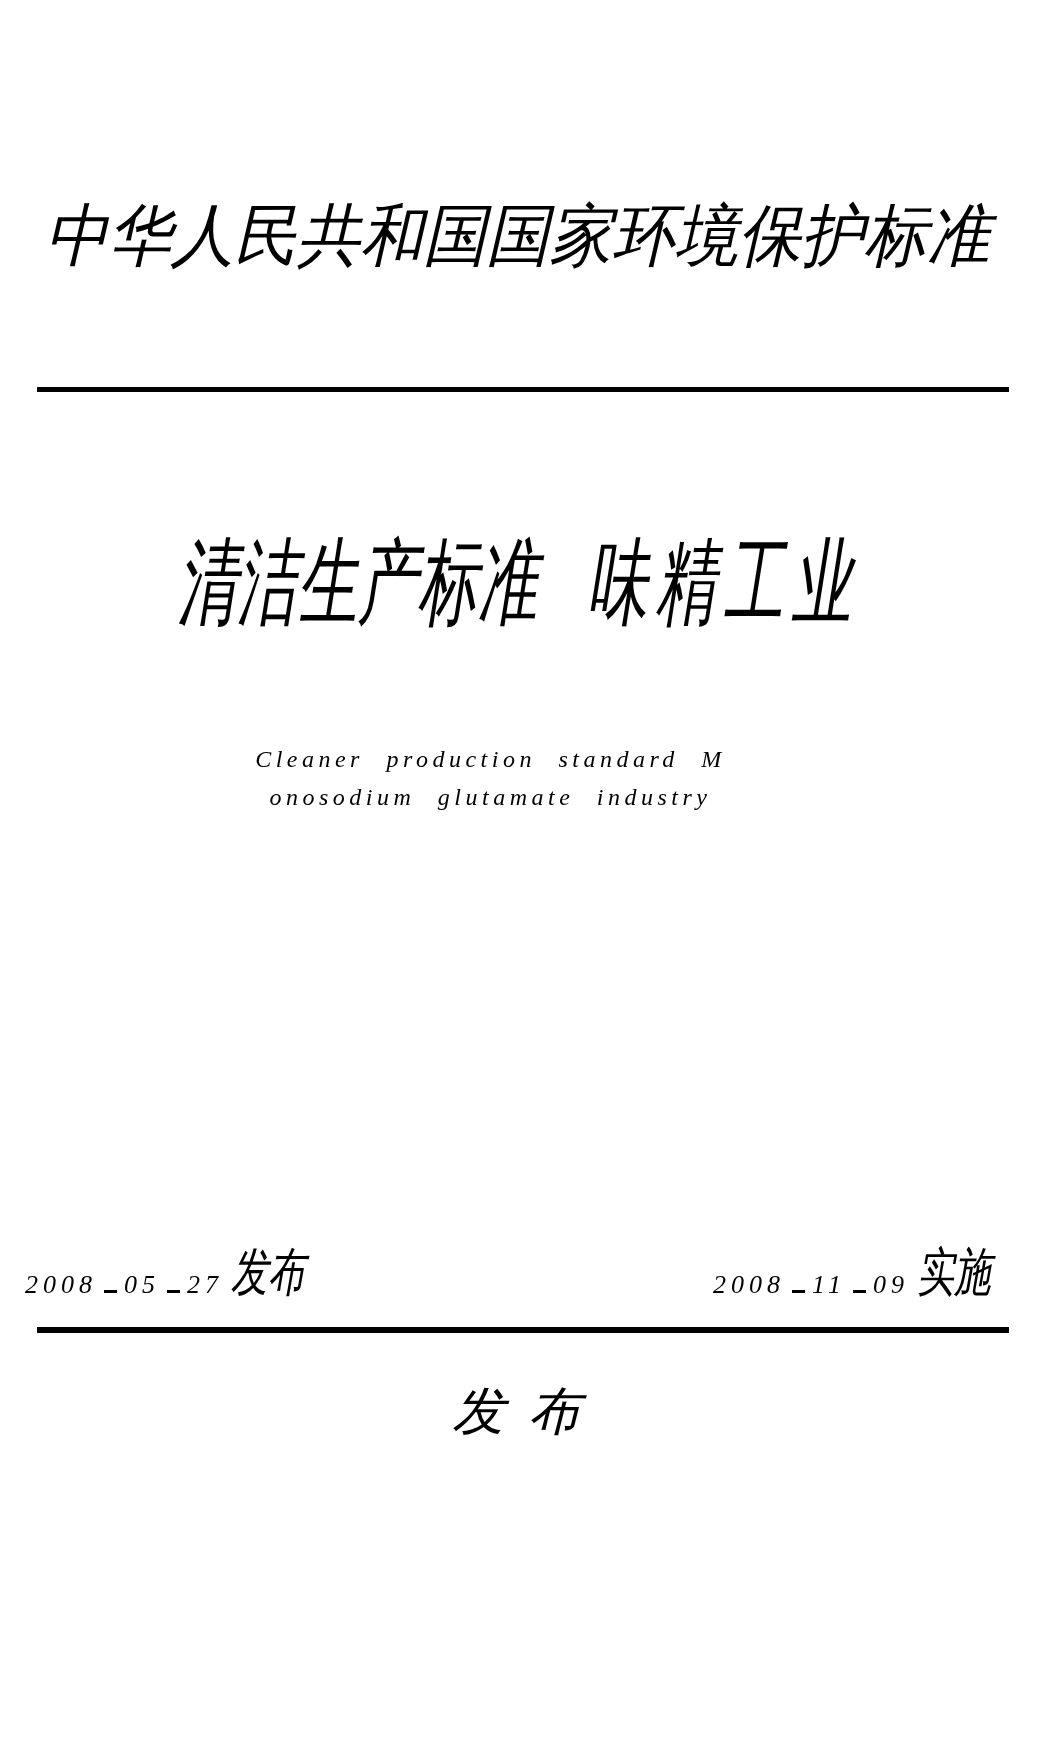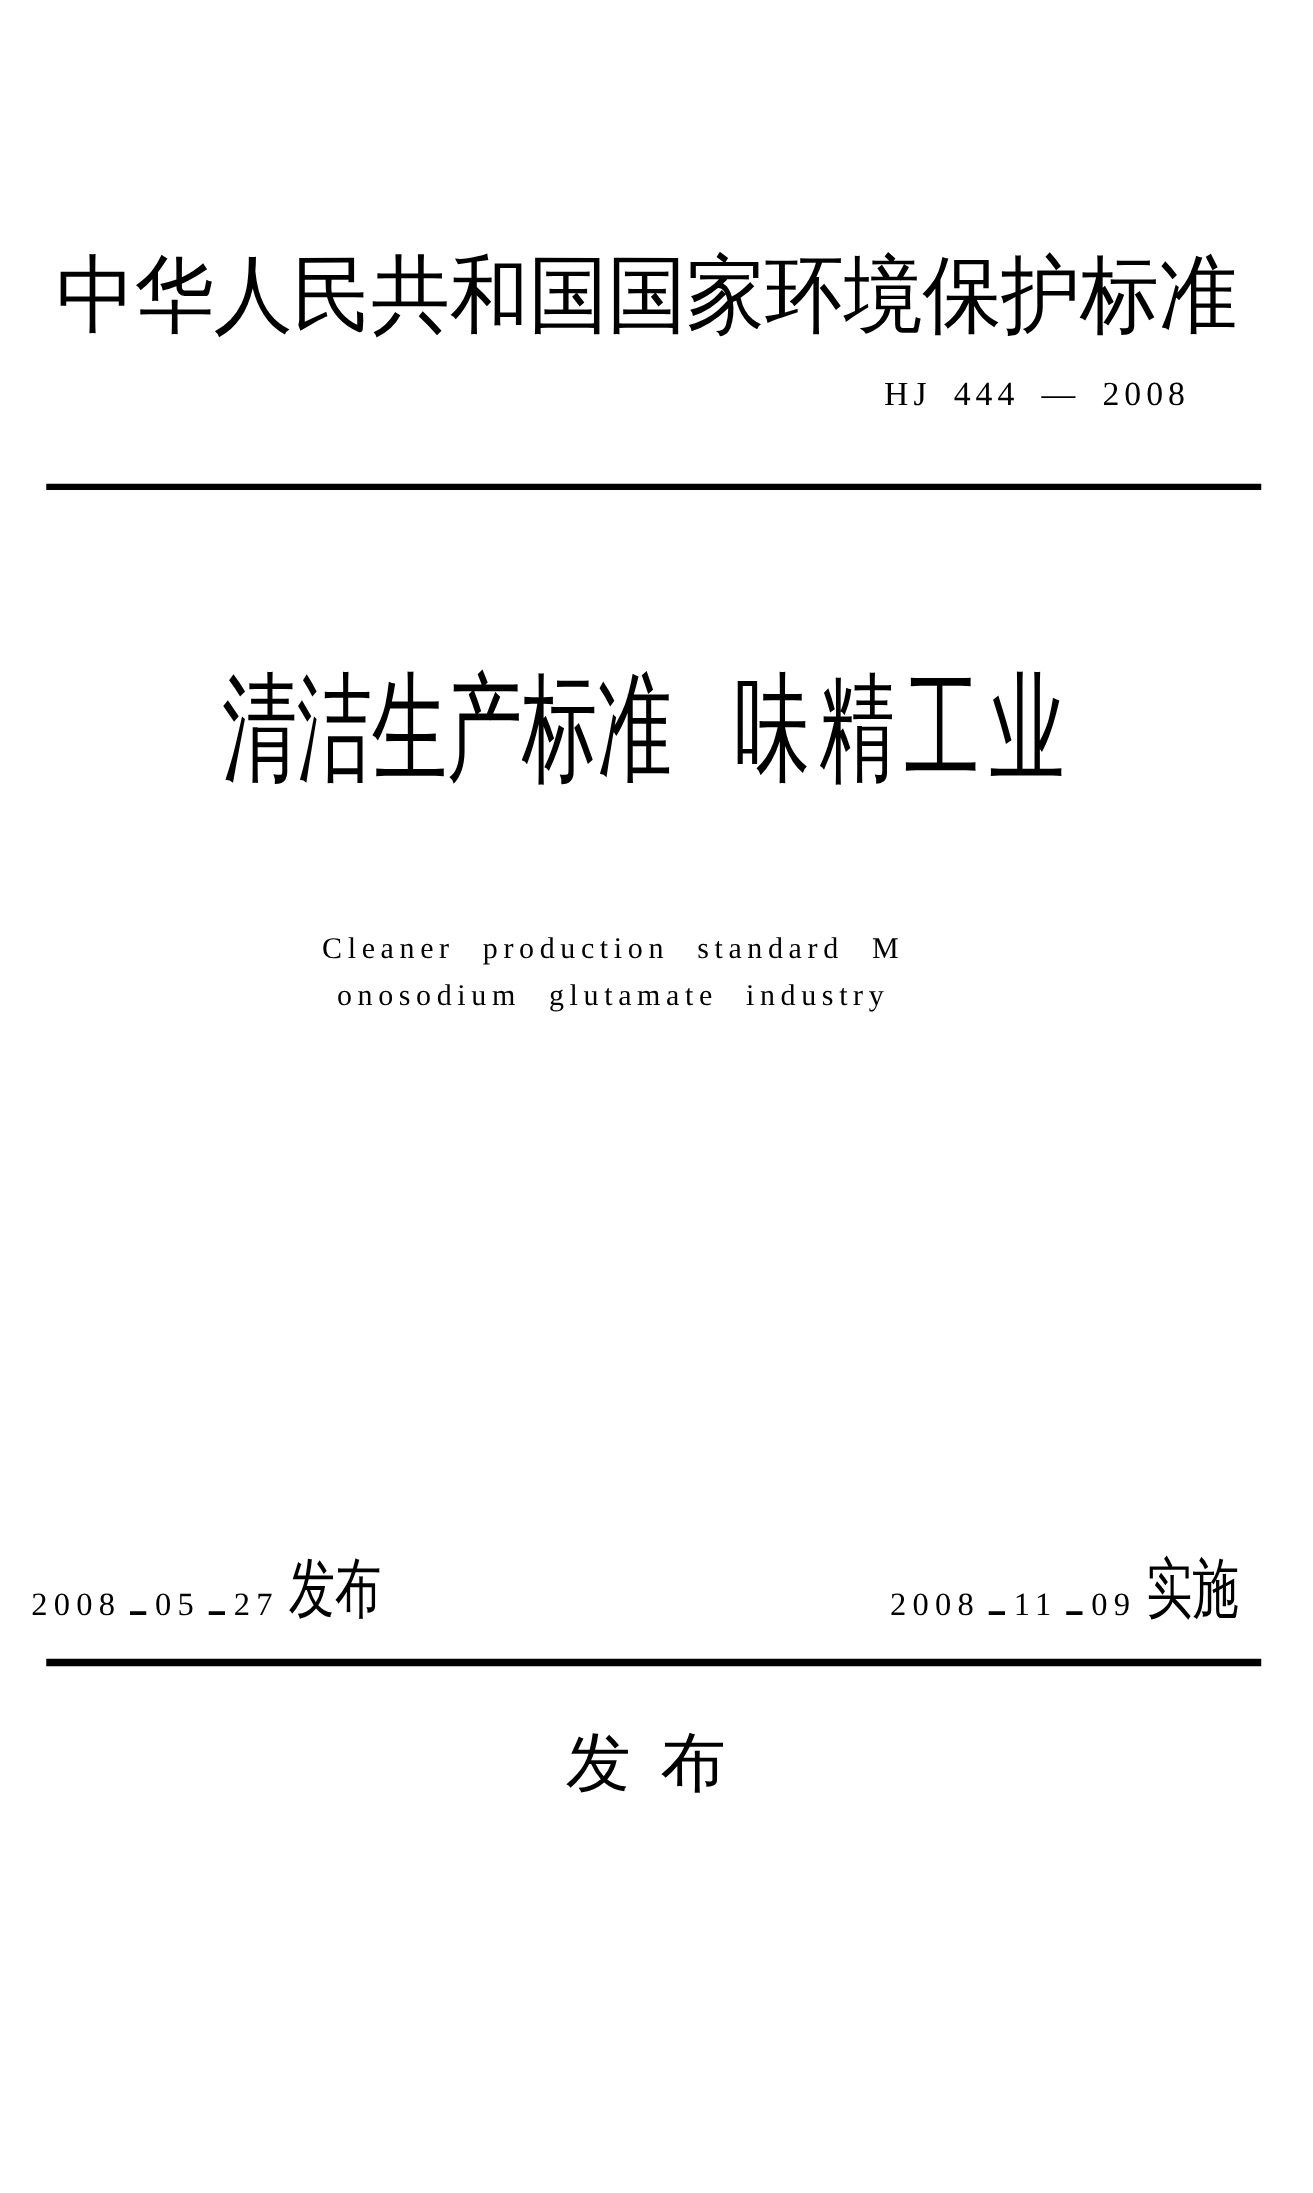--- a/index.html
+++ b/index.html
@@ -8,20 +8,21 @@
     background: #ffffff;
   }
   .page {
     position: relative;
     width: 1009px;
     height: 1754px;
     background: #ffffff;
     font-family: "Liberation Serif", "DejaVu Serif", serif;
     color: #000000;
     overflow: hidden;
+    font-style: italic;
   }
 
   
   .header-title {
     position: absolute;
     left: 45px;
     top: 190px;
     width: 960px;
     font-size: 63px;
     font-weight: 400;
@@ -141,21 +142,20 @@
     margin-right: -24px;
   }
 </style>
 </head>
 <body>
 
 <div class="page">
 
   <div class="header-title">中华人民共和国国家环境保护标准</div>
 
-  <div class="standard-number">HJ 444 — 2008</div>
 
   <div class="rule rule-top"></div>
 
   <div class="doc-title">
     <span class="part part1">清洁生产标准</span>
     <span class="part part2">味精工业</span>
   </div>
 
   <div class="subtitle subtitle-line1">Cleaner production standard M</div>
   <div class="subtitle subtitle-line2">onosodium glutamate industry</div>

